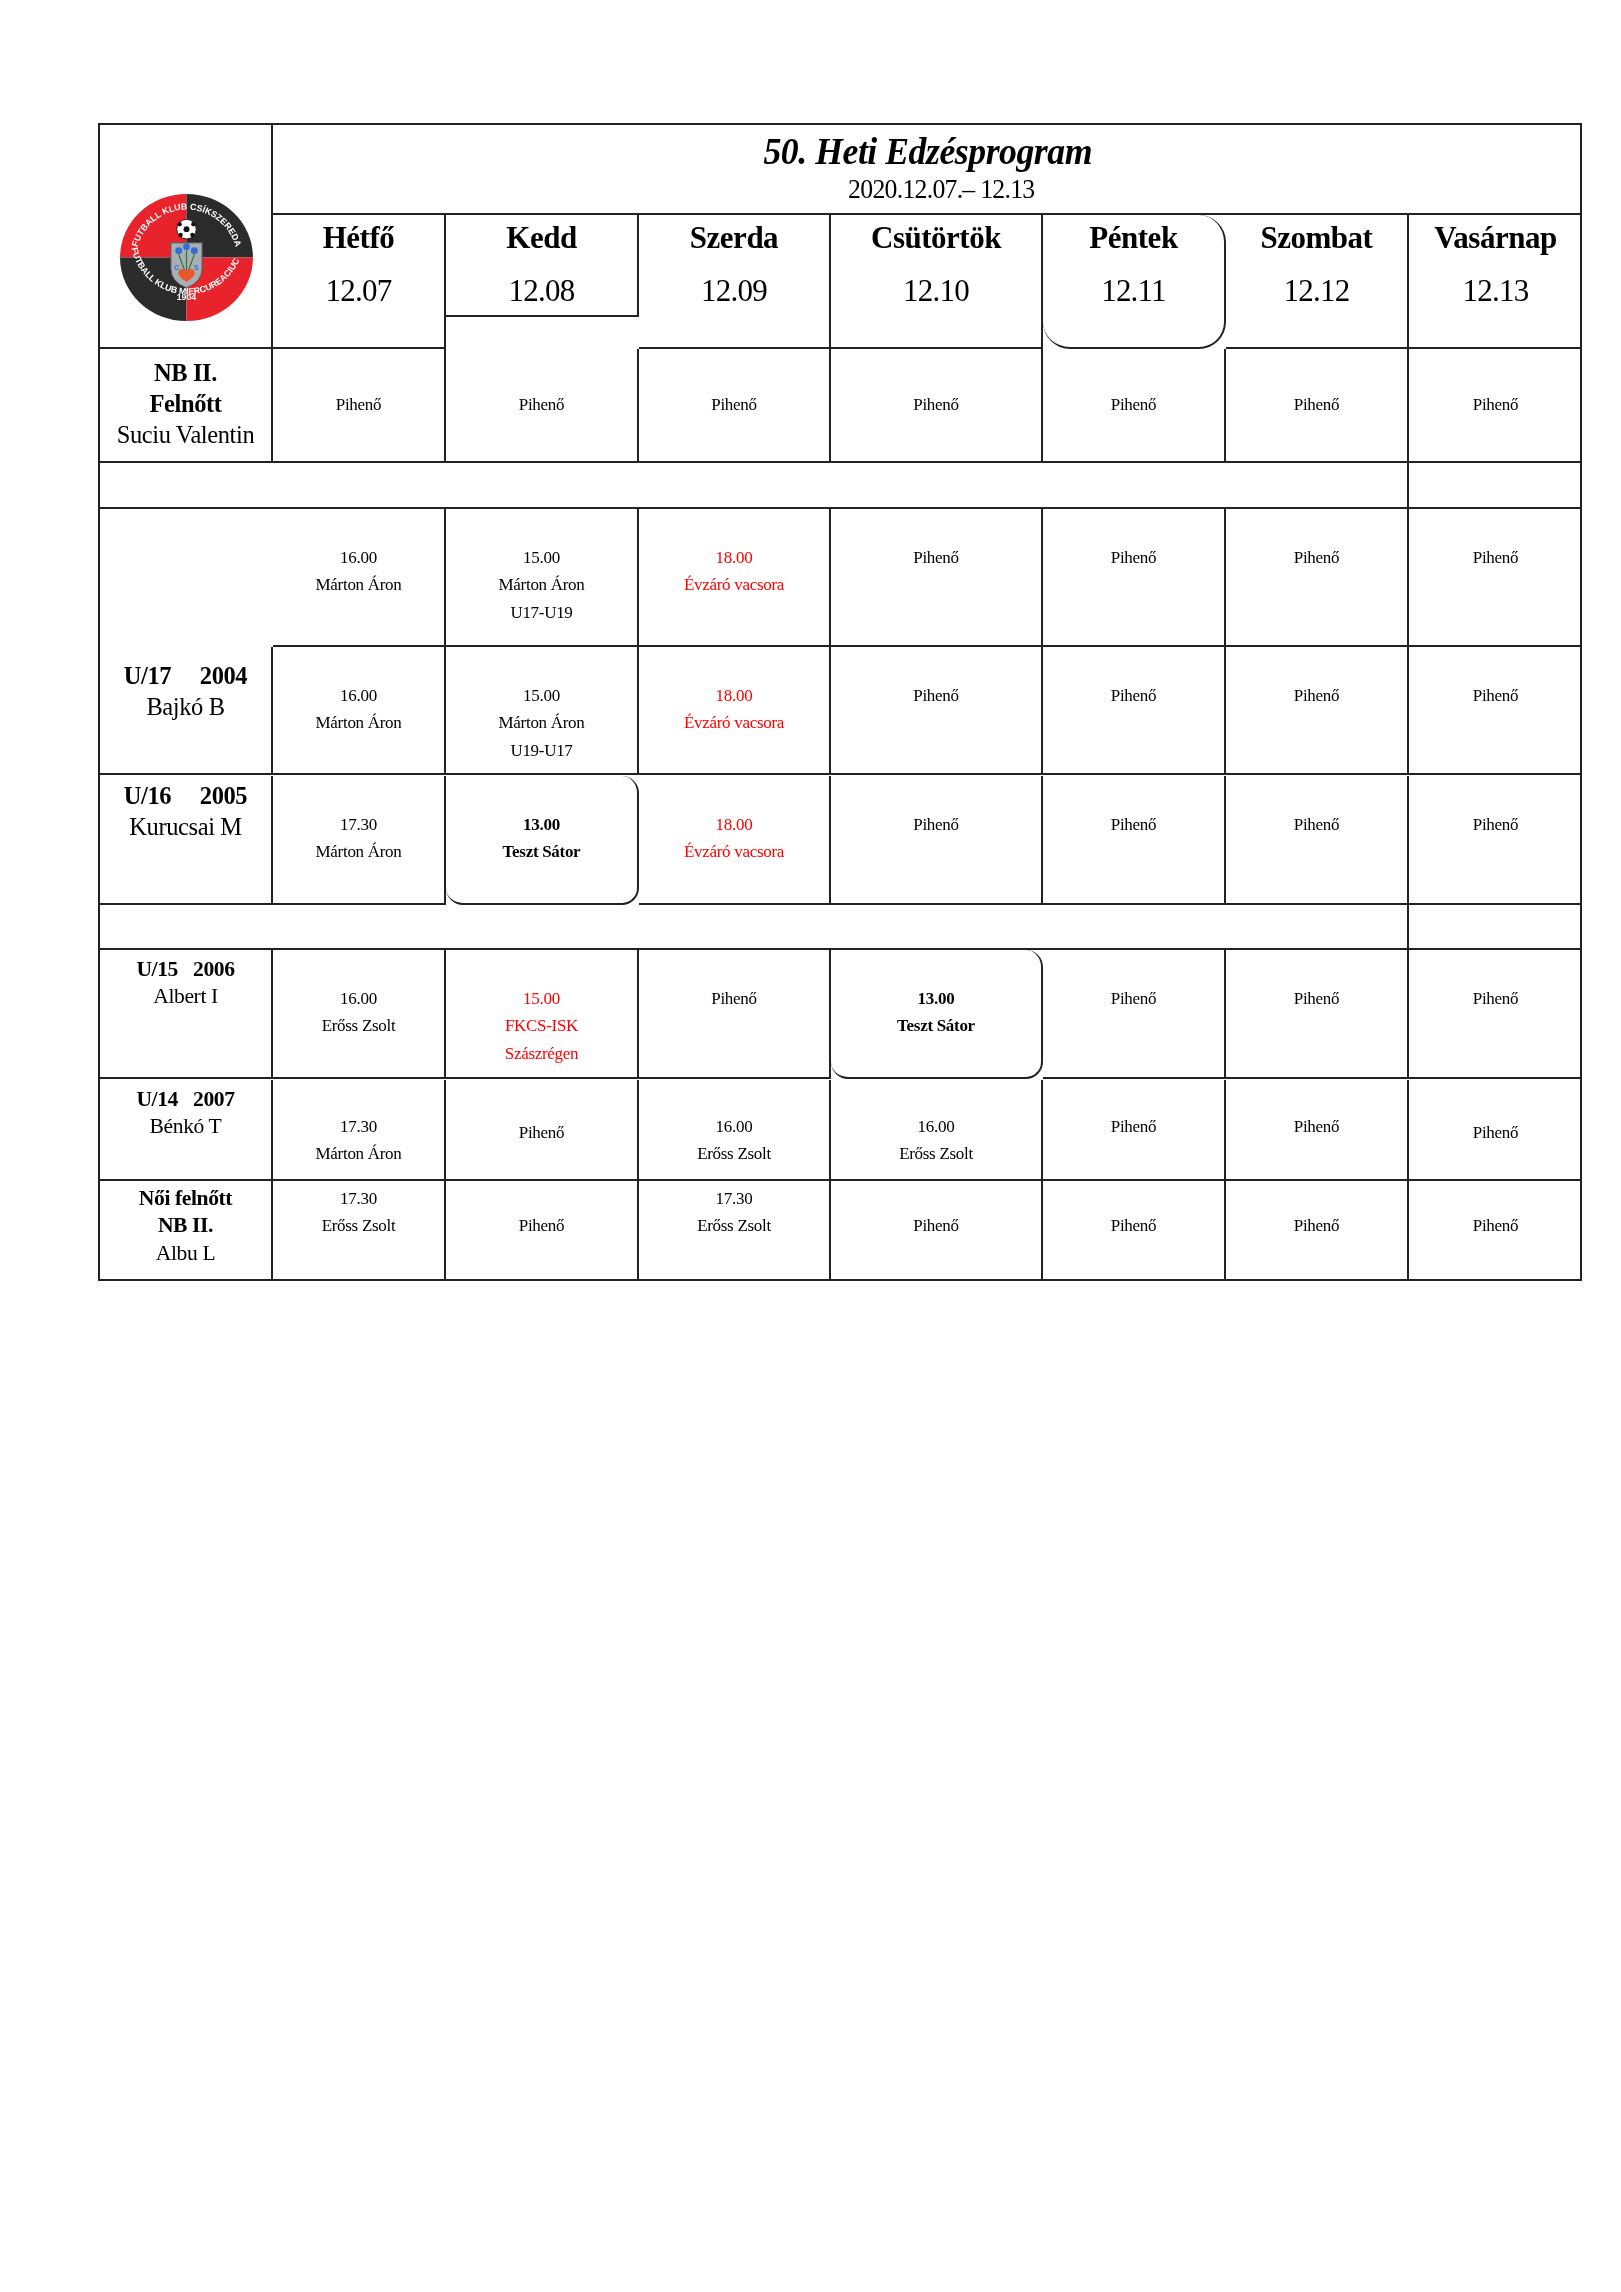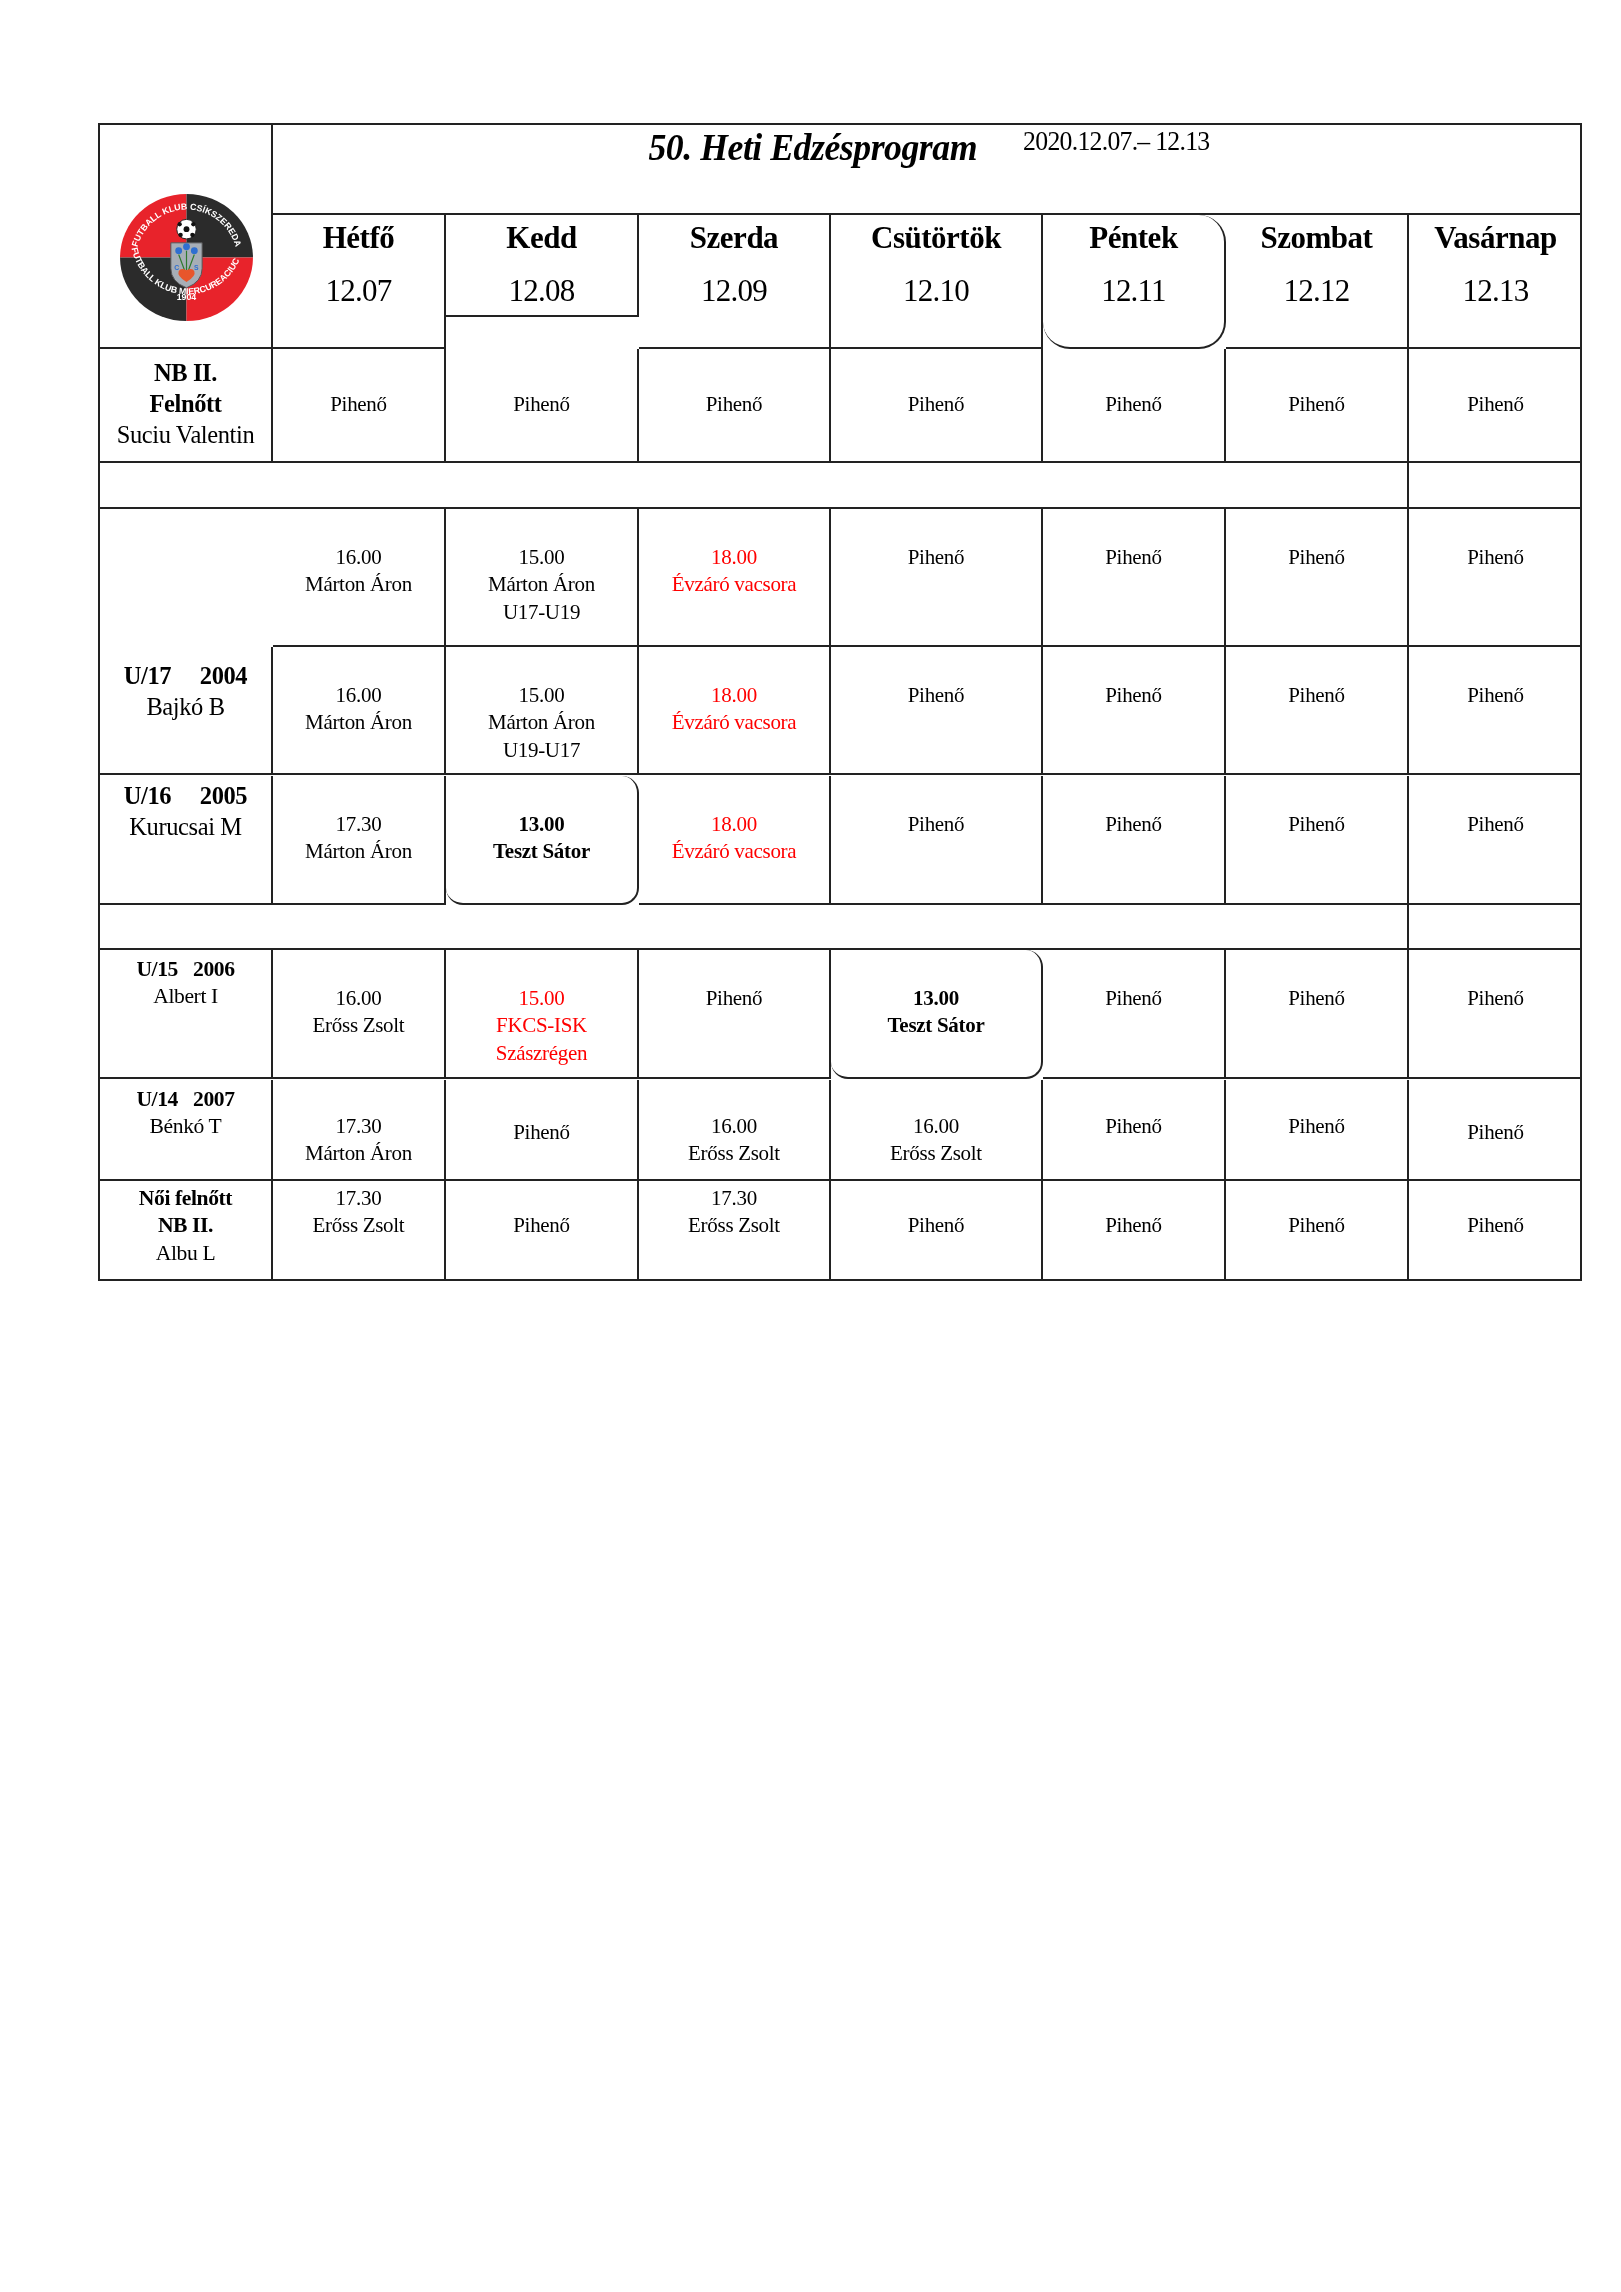--- a/index.html
+++ b/index.html
@@ -6,30 +6,30 @@
   body { width: 1621px; height: 2293px; position: relative; overflow: hidden;
          font-family: "Liberation Serif", "DejaVu Serif", serif; color: #000; }
   #page { position: absolute; left: 0; top: 0; width: 1621px; height: 2293px; }
   .table { position: absolute; left: 98px; top: 123px; width: 1484px; height: 1158px;
            border: 2px solid #222; box-sizing: border-box; }
   .cell { position: absolute; box-sizing: border-box; border-right: 2px solid #222;
           border-bottom: 2px solid #222; text-align: center; overflow: hidden; }
   .cell.last-col { border-right: none; }
   .cell.last-row { border-bottom: none; }
   .line { display: block; white-space: nowrap; }
-  .title-wrap { display: flex; align-items: flex-start; justify-content: center; height: 100%; padding-bottom: 3.9px; box-sizing: border-box; }
+  .title-wrap { display: flex; align-items: center; justify-content: center; height: 100%; padding-bottom: 3.9px; box-sizing: border-box; flex-direction: column; }
   .title { font-weight: bold; font-style: italic; font-size: 38px; letter-spacing: -0.5px; transform: scaleX(0.94); display: inline-block; }
   .subtitle { font-size: 28px; margin-left: 27.4px; letter-spacing: -0.8px; transform: scaleX(0.92); display: inline-block; }
   .day { padding-top: 3.9px; }
   .day .name { font-weight: bold; font-size: 31px; line-height: 37px; letter-spacing: -0.5px; }
   .day .date { font-size: 31px; line-height: 37px; letter-spacing: -0.8px; margin-top: 16px; }
   .label { font-size: 24.5px; line-height: 31px; padding-top: 5.9px; letter-spacing: -0.4px; }
   .label.small { font-size: 21.6px; line-height: 27.4px; padding-top: 5.9px; }
   .label .b { font-weight: bold; }
-  .data { font-size: 21px; line-height: 27.4px; letter-spacing: -0.3px; }
+  .data { font-size: 17px; line-height: 27.4px; letter-spacing: -0.3px; }
   .data.top { padding-top: 35px; }
   .data.mid { display: flex; flex-direction: column; justify-content: center; }
   .red { color: #ff0000; }
   .bold { font-weight: bold; border-radius: 17px; }
   .logo { position: absolute; left: 17.6px; top: 67px; }
 </style>
 </head>
 <body>
 
 <div id="page">

